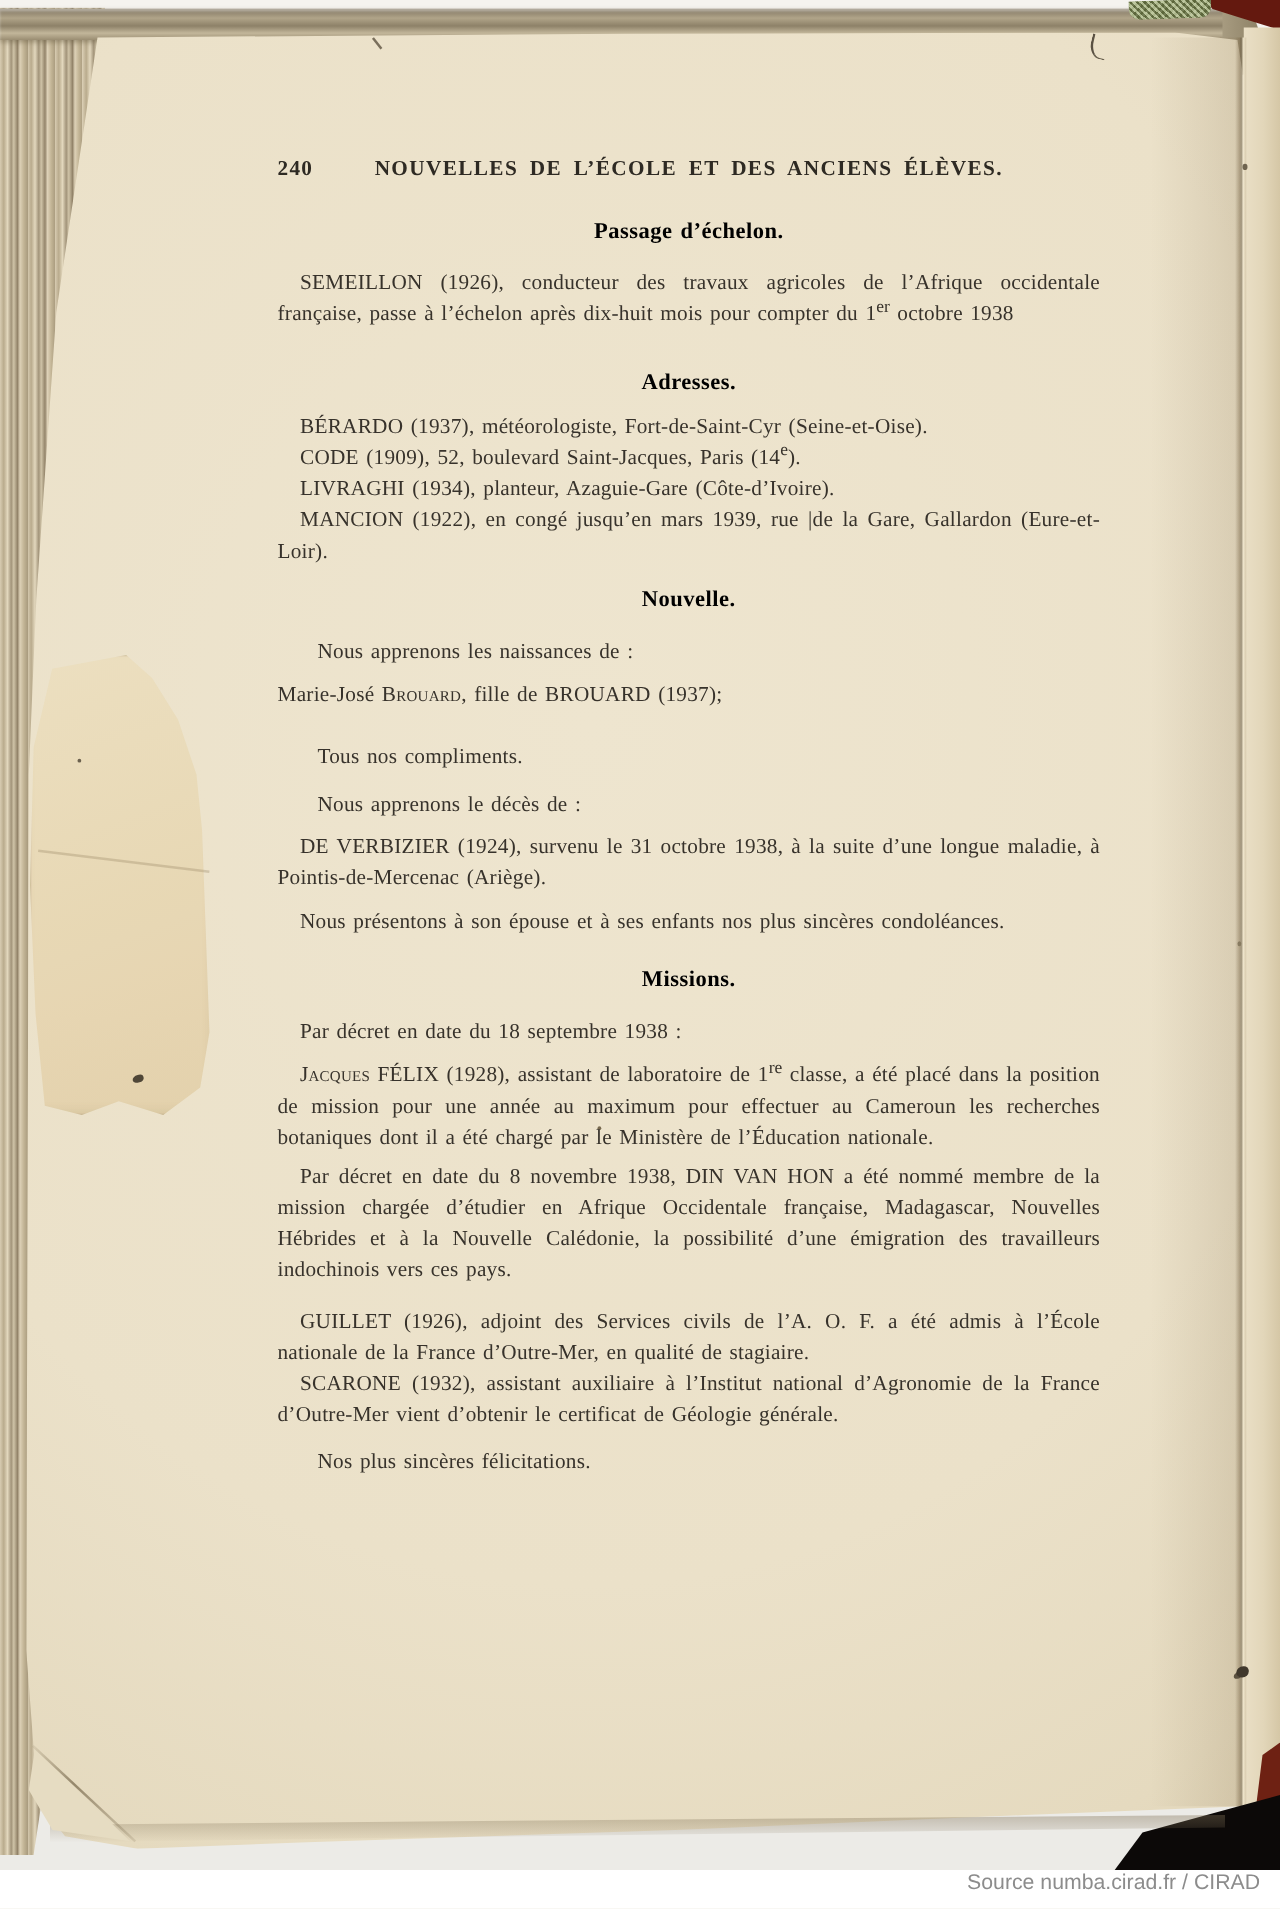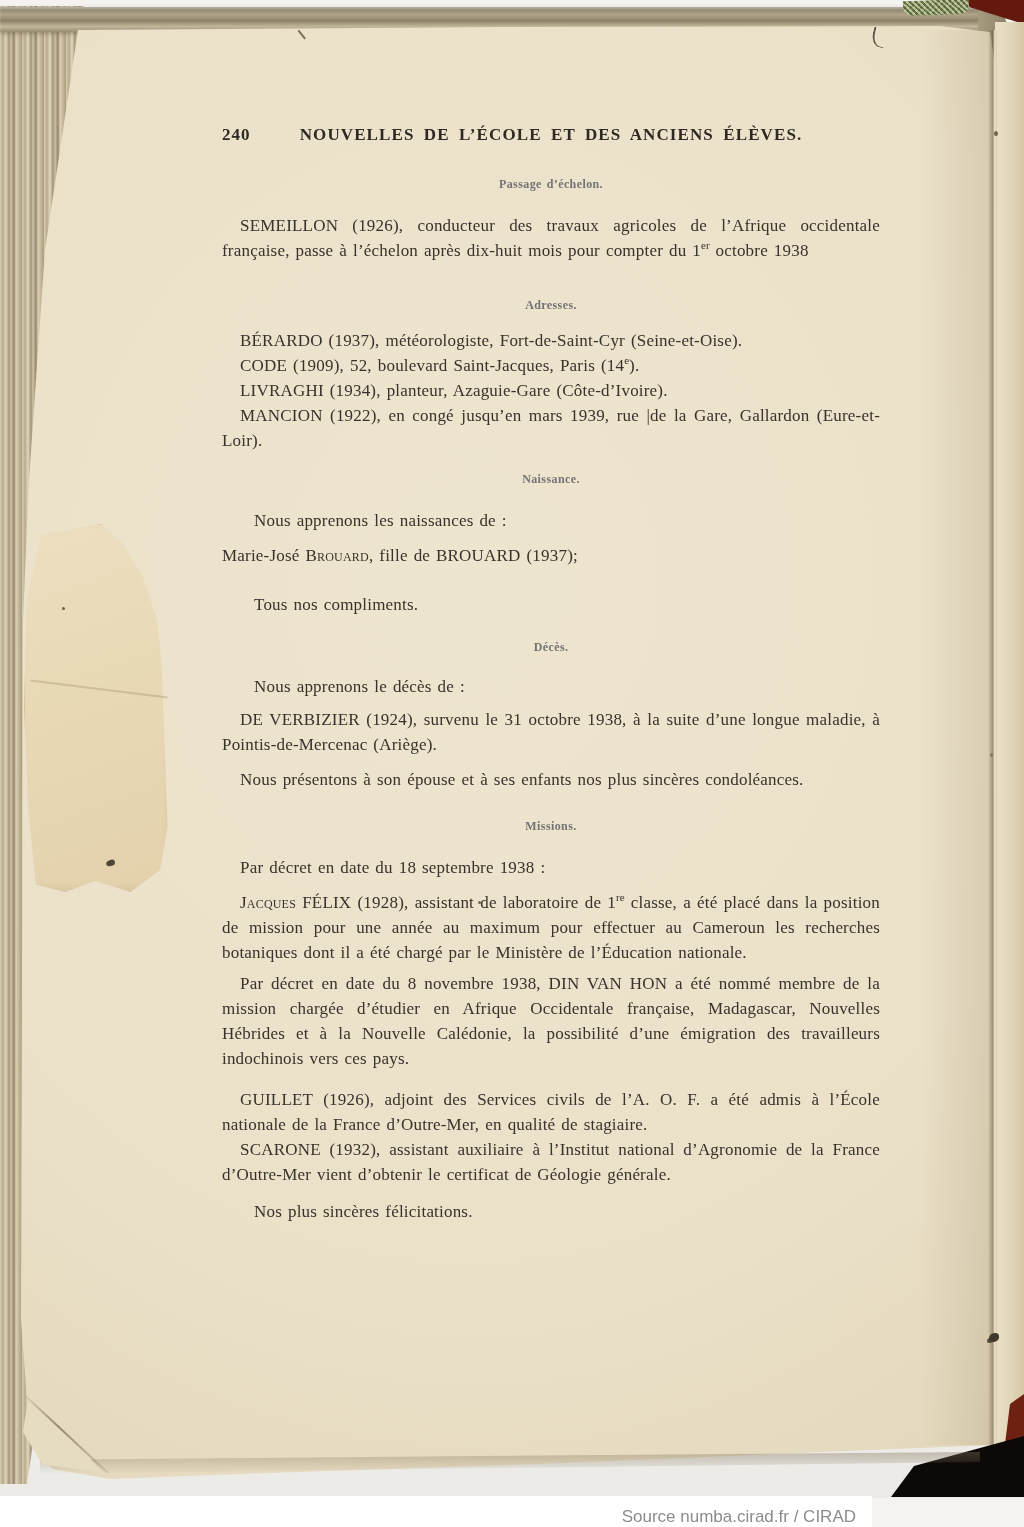--- a/index.html
+++ b/index.html
@@ -63,27 +63,27 @@
   .sp-tiny2{left:990px;top:753px;width:3px;height:4px;background:#877a60;border-radius:50%;}
   .sp-vmark{left:300px;top:27px;width:7px;height:11px;border-left:2px solid #7a6f5c;transform:rotate(-38deg);}
   .sp-colon-dot{left:478px;top:901px;width:3px;height:3px;background:#77694f;border-radius:50%;}
 
   
   .content{position:absolute;left:222px;top:122px;width:658px;color:#37322b;font-size:17px;line-height:25px;
     letter-spacing:.2px;word-spacing:1.5px;}
   .header-row{position:relative;height:22px;font-weight:bold;color:#2e2a23;}
   .page-num{position:absolute;left:0;top:0;letter-spacing:1px;}
   .running-title{display:block;text-align:center;letter-spacing:1.1px;word-spacing:4px;}
-  .sec-h{margin:0;text-align:center;font-size:12px;font-weight:bold;color:#737373;letter-spacing:.4px;}
+  .sec-h{margin:0;text-align:center;font-size:18px;font-weight:bold;color:#000000;letter-spacing:.4px;}
   p{margin:0;text-align:justify;}
   .ind-1{text-indent:18px;}
   .ind-2{text-indent:32px;}
   .no-just{text-align:left;}
   .sc{font-variant:small-caps;}
-  .sup{vertical-align:super;font-size:11px;line-height:0;letter-spacing:0;}
+  .sup{vertical-align:super;font-size:14px;line-height:0;letter-spacing:0;}
 
   
   .m-passage-h{margin-top:28px;}
   .m-passage-p{margin-top:16px;}
   .m-adresses-h{margin-top:30px;text-align:center;}
   .m-adresses-p1{margin-top:10px;}
   .m-naissance-h{margin-top:14px;}
   .m-naissance-intro{margin-top:16px;}
   .m-births{margin-top:10px;}
   .m-compliments{margin-top:24px;}
@@ -93,22 +93,22 @@
   .m-condol{margin-top:10px;}
   .m-missions-h{margin-top:22px;}
   .m-missions-intro{margin-top:16px;}
   .m-felix{margin-top:10px;}
   .m-din{margin-top:6px;}
   .m-succes-h{margin-top:20px;}
   .m-guillet{margin-top:16px;}
   .m-felicit{margin-top:12px;}
 
   
-  .footer-bar{position:absolute;left:0;bottom:0;width:872px;height:31px;background:#ffffff;
-    display:flex;align-items:flex-end;justify-content:flex-end;padding-right:16px;box-sizing:border-box;
+  .footer-bar{position:absolute;left:0;bottom:0;width:1024px;height:31px;background:#ffffff;
+    display:flex;align-items:flex-start;justify-content:flex-end;padding-right:16px;box-sizing:border-box;
     font-family:"Liberation Sans","DejaVu Sans",sans-serif;font-size:17px;color:#8c8c8c;}
 </style>
 </head>
 <body>
 
 <div class="scene">
 
   <div class="under-page"></div>
   <div class="left-stack"></div>
   <div class="top-band"></div>
@@ -145,26 +145,25 @@
 
     <h2 class="sec-h m-passage-h">Passage d’échelon.</h2>
     <p class="ind-1 m-passage-p"><span>SEMEILLON (1926), conducteur des travaux agricoles de l’Afrique occidentale française, passe à l’échelon après dix-huit mois pour compter du 1</span><span class="sup">er</span><span> octobre 1938</span></p>
 
     <h2 class="sec-h m-adresses-h">Adresses.</h2>
     <p class="ind-1 m-adresses-p1">BÉRARDO (1937), météorologiste, Fort-de-Saint-Cyr (Seine-et-Oise).</p>
     <p class="ind-1"><span>CODE (1909), 52, boulevard Saint-Jacques, Paris (14</span><span class="sup">e</span><span>).</span></p>
     <p class="ind-1">LIVRAGHI (1934), planteur, Azaguie-Gare (Côte-d’Ivoire).</p>
     <p class="ind-1">MANCION (1922), en congé jusqu’en mars 1939, rue |de la Gare, Gallardon (Eure-et-Loir).</p>
 
-    <h2 class="sec-h m-naissance-h">Naissance.</h2>
+    <h2 class="sec-h m-naissance-h">Nouvelle.</h2>
     <p class="ind-2 m-naissance-intro no-just">Nous apprenons les naissances de :</p>
     <p class="m-births no-just"><span>Marie-José </span><span class="sc">Brouard</span><span>, fille de BROUARD (1937);</span></p>
     <p class="ind-2 m-compliments no-just">Tous nos compliments.</p>
 
-    <h2 class="sec-h m-deces-h">Décès.</h2>
     <p class="ind-2 m-deces-intro no-just">Nous apprenons le décès de :</p>
     <p class="ind-1 m-deces-p">DE VERBIZIER (1924), survenu le 31 octobre 1938, à la suite d’une longue maladie, à Pointis-de-Mercenac (Ariège).</p>
     <p class="ind-1 m-condol">Nous présentons à son épouse et à ses enfants nos plus sincères condoléances.</p>
 
     <h2 class="sec-h m-missions-h">Missions.</h2>
     <p class="ind-1 m-missions-intro no-just">Par décret en date du 18 septembre 1938 :</p>
     <p class="ind-1 m-felix"><span class="sc">Jacques</span><span> FÉLIX (1928), assistant de laboratoire de 1</span><span class="sup">re</span><span> classe, a été placé dans la position de mission pour une année au maximum pour effectuer au Cameroun les recherches botaniques dont il a été chargé par le Ministère de l’Éducation nationale.</span></p>
     <p class="ind-1 m-din">Par décret en date du 8 novembre 1938, DIN VAN HON a été nommé membre de la mission chargée d’étudier en Afrique Occidentale française, Madagascar, Nouvelles Hébrides et à la Nouvelle Calédonie, la possibilité d’une émigration des travailleurs indochinois vers ces pays.</p>
 
     <p class="ind-1 m-guillet">GUILLET (1926), adjoint des Services civils de l’A. O. F. a été admis à l’École nationale de la France d’Outre-Mer, en qualité de stagiaire.</p>

